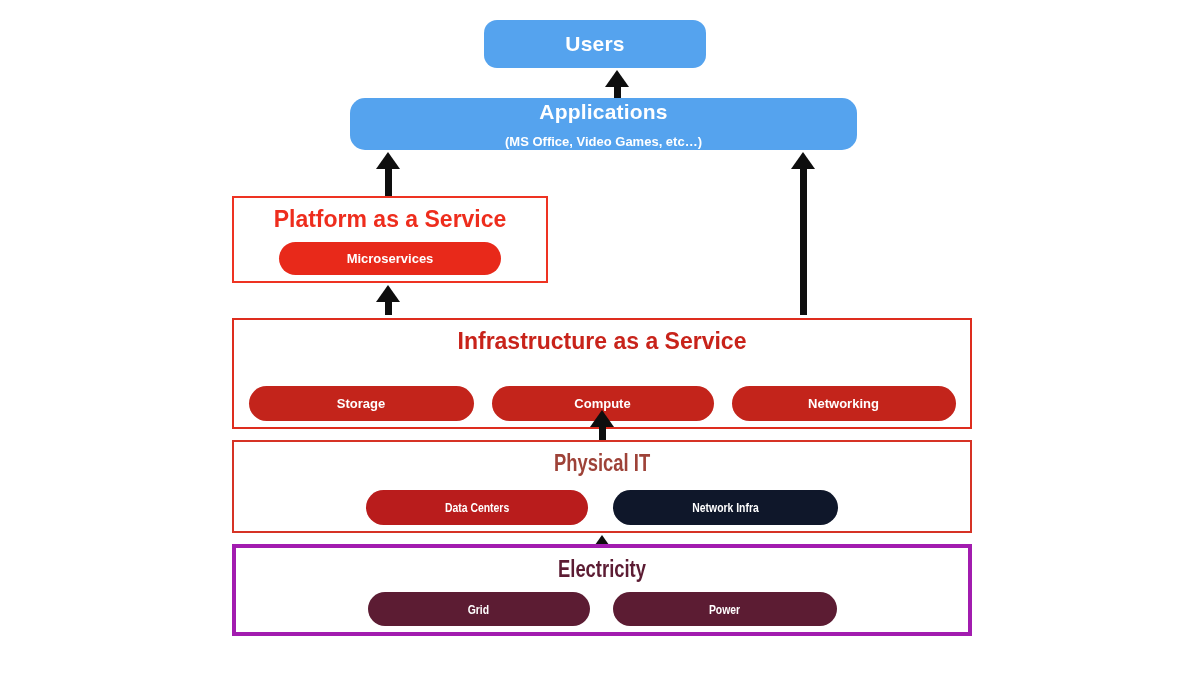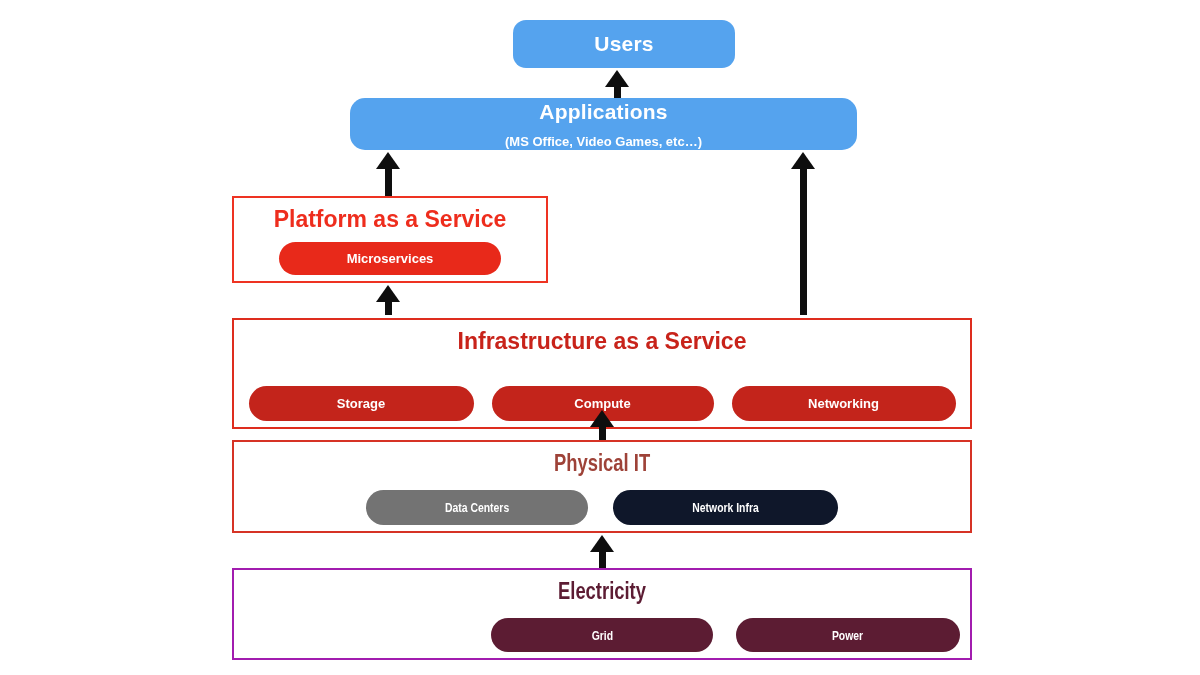--- a/index.html
+++ b/index.html
@@ -67,21 +67,21 @@
     width: 0; height: 0;
     border-left: 12px solid transparent;
     border-right: 12px solid transparent;
     border-bottom: 17px solid #0e0e0e;
   }
   .arrow-shaft { width: 7px; flex: 1; background: #0e0e0e; }
 </style>
 </head>
 <body>
 
-<div class="blue-node abs" style="left:513px; top:20px; width:222px; height:48px;">
+<div class="blue-node abs" style="left:484px; top:20px; width:222px; height:48px;">
   <div class="main-label">Users</div>
 </div>
 
 <div class="arrow" style="left:617px; top:70px; height:28px;">
   <div class="arrow-head"></div>
   <div class="arrow-shaft"></div>
 </div>
 
 <div class="blue-node abs" style="left:350px; top:98px; width:507px; height:52px; border-radius:15px;">
   <div class="main-label">Applications</div>
@@ -130,39 +130,39 @@
 <div class="arrow" style="left:602px; top:410px; height:30px;">
   <div class="arrow-head"></div>
   <div class="arrow-shaft"></div>
 </div>
 
 <div class="layer-box" style="left:232px; top:440px; width:740px; height:93px; border:2px solid #d63325;">
   <div class="layer-title" style="color:#9e4238;">
     <span class="condensed">Physical IT</span>
   </div>
   <div class="pill-row" style="gap:25px;">
-    <div class="pill" style="width:222px; background:#737373;text-align:right;">
+    <div class="pill" style="width:222px; background:#b91c1c;text-align:right;">
       <span class="condensed">Data Centers</span>
     </div>
     <div class="pill" style="width:225px; background:#0f172a;">
       <span class="condensed">Network Infra</span>
     </div>
   </div>
 </div>
 
 <div class="arrow" style="left:602px; top:535px; height:33px;">
   <div class="arrow-head"></div>
   <div class="arrow-shaft"></div>
 </div>
 
-<div class="layer-box" style="left:232px; top:568px; width:740px; height:92px; border:2px solid #a21caf;">
+<div class="layer-box" style="left:232px; top:544px; width:740px; height:92px; border:4px solid #a21caf;">
   <div class="layer-title" style="color:#5c1c33;">
     <span class="condensed">Electricity</span>
   </div>
-  <div class="pill-row" style="gap:23px;justify-content:flex-end;">
+  <div class="pill-row" style="gap:23px;">
     <div class="pill" style="width:222px; height:34px; background:#5c1c33;">
       <span class="condensed">Grid</span>
     </div>
     <div class="pill" style="width:224px; height:34px; background:#5c1c33;">
       <span class="condensed">Power</span>
     </div>
   </div>
 </div>
 
 </body></html>

